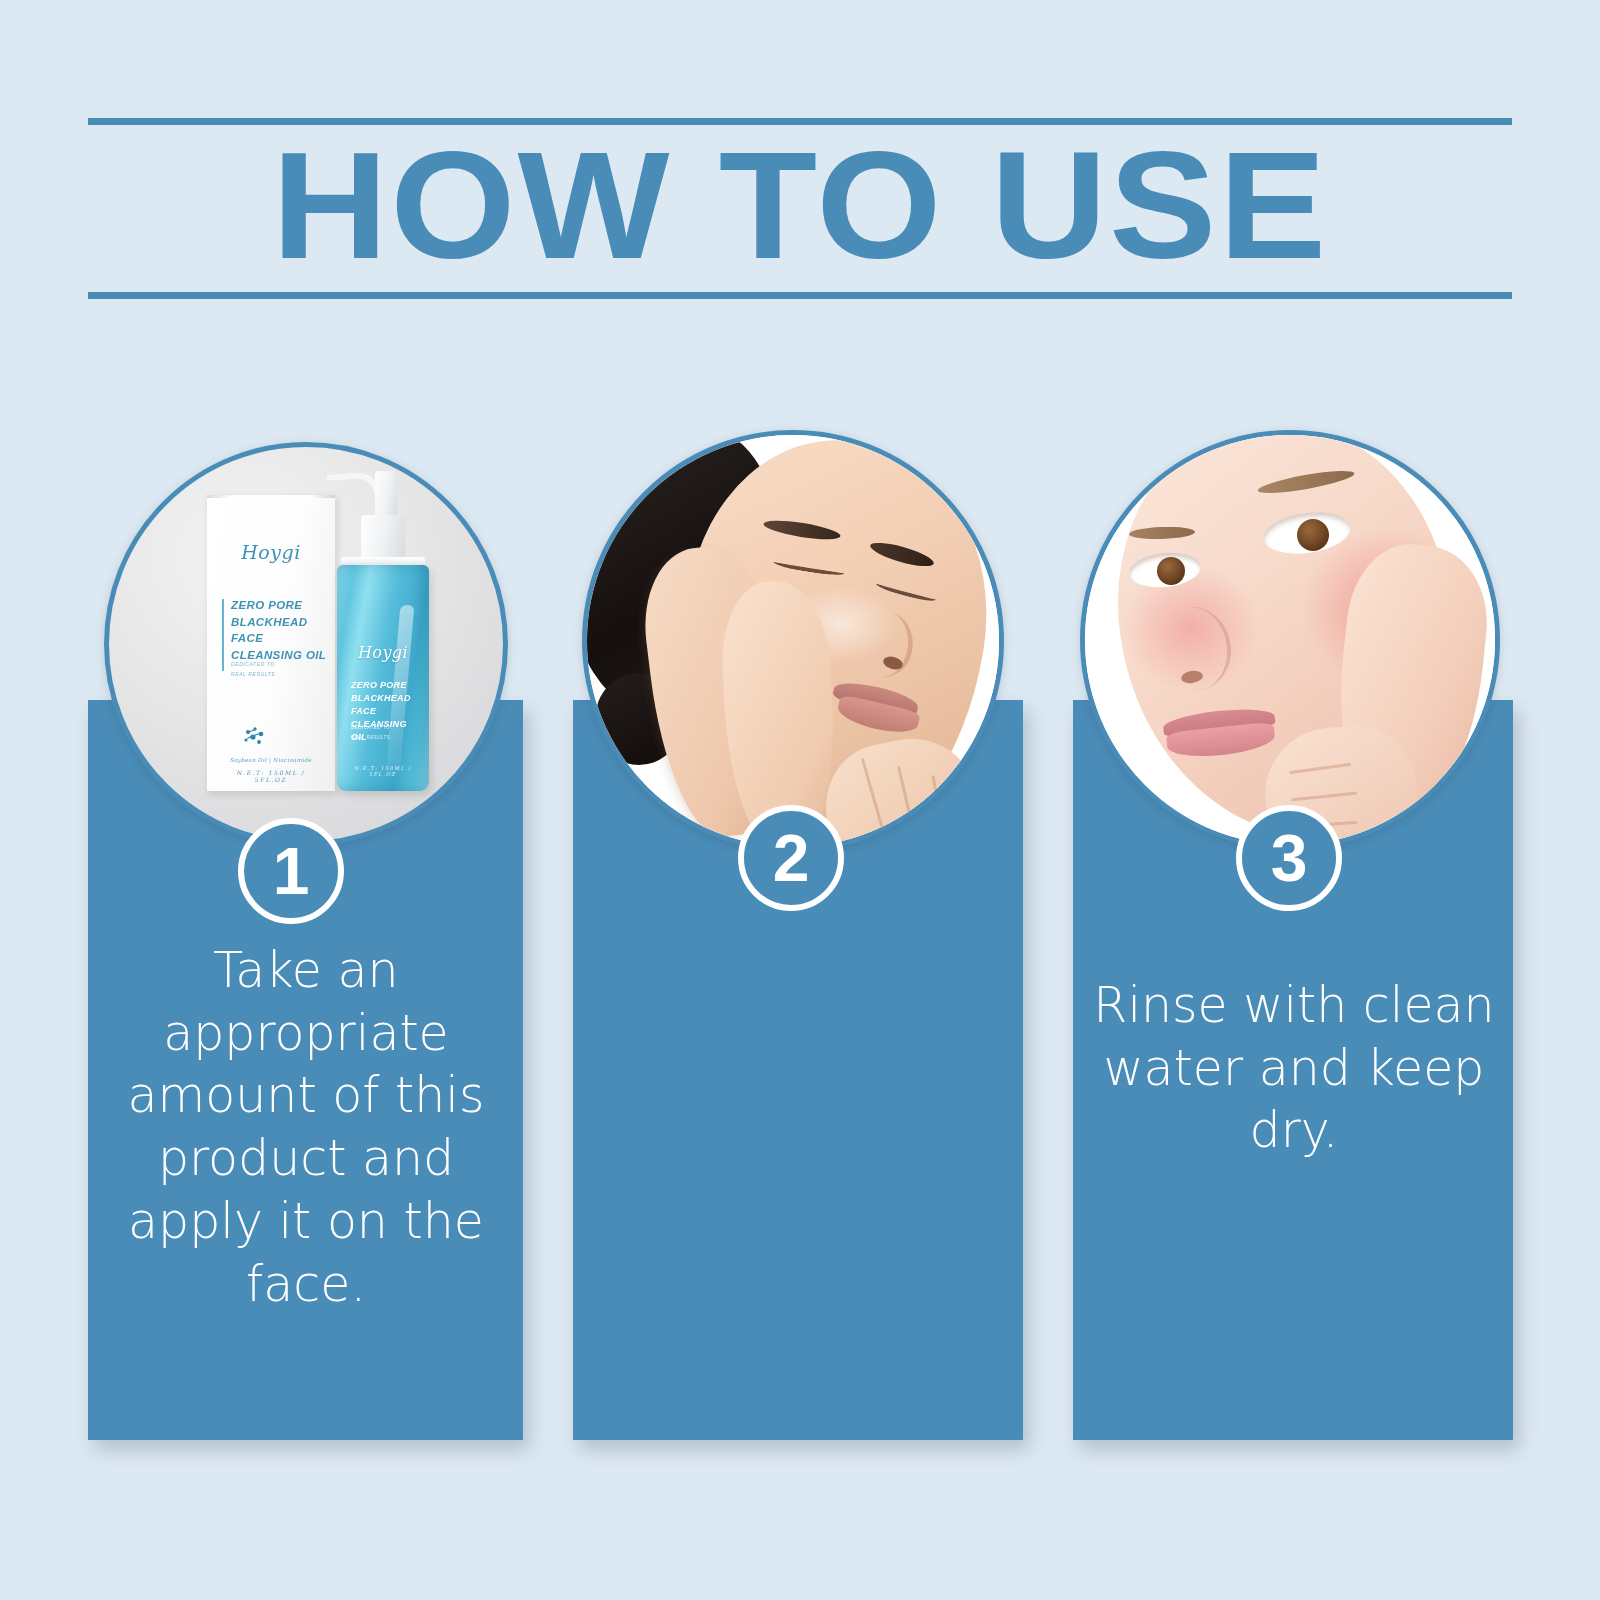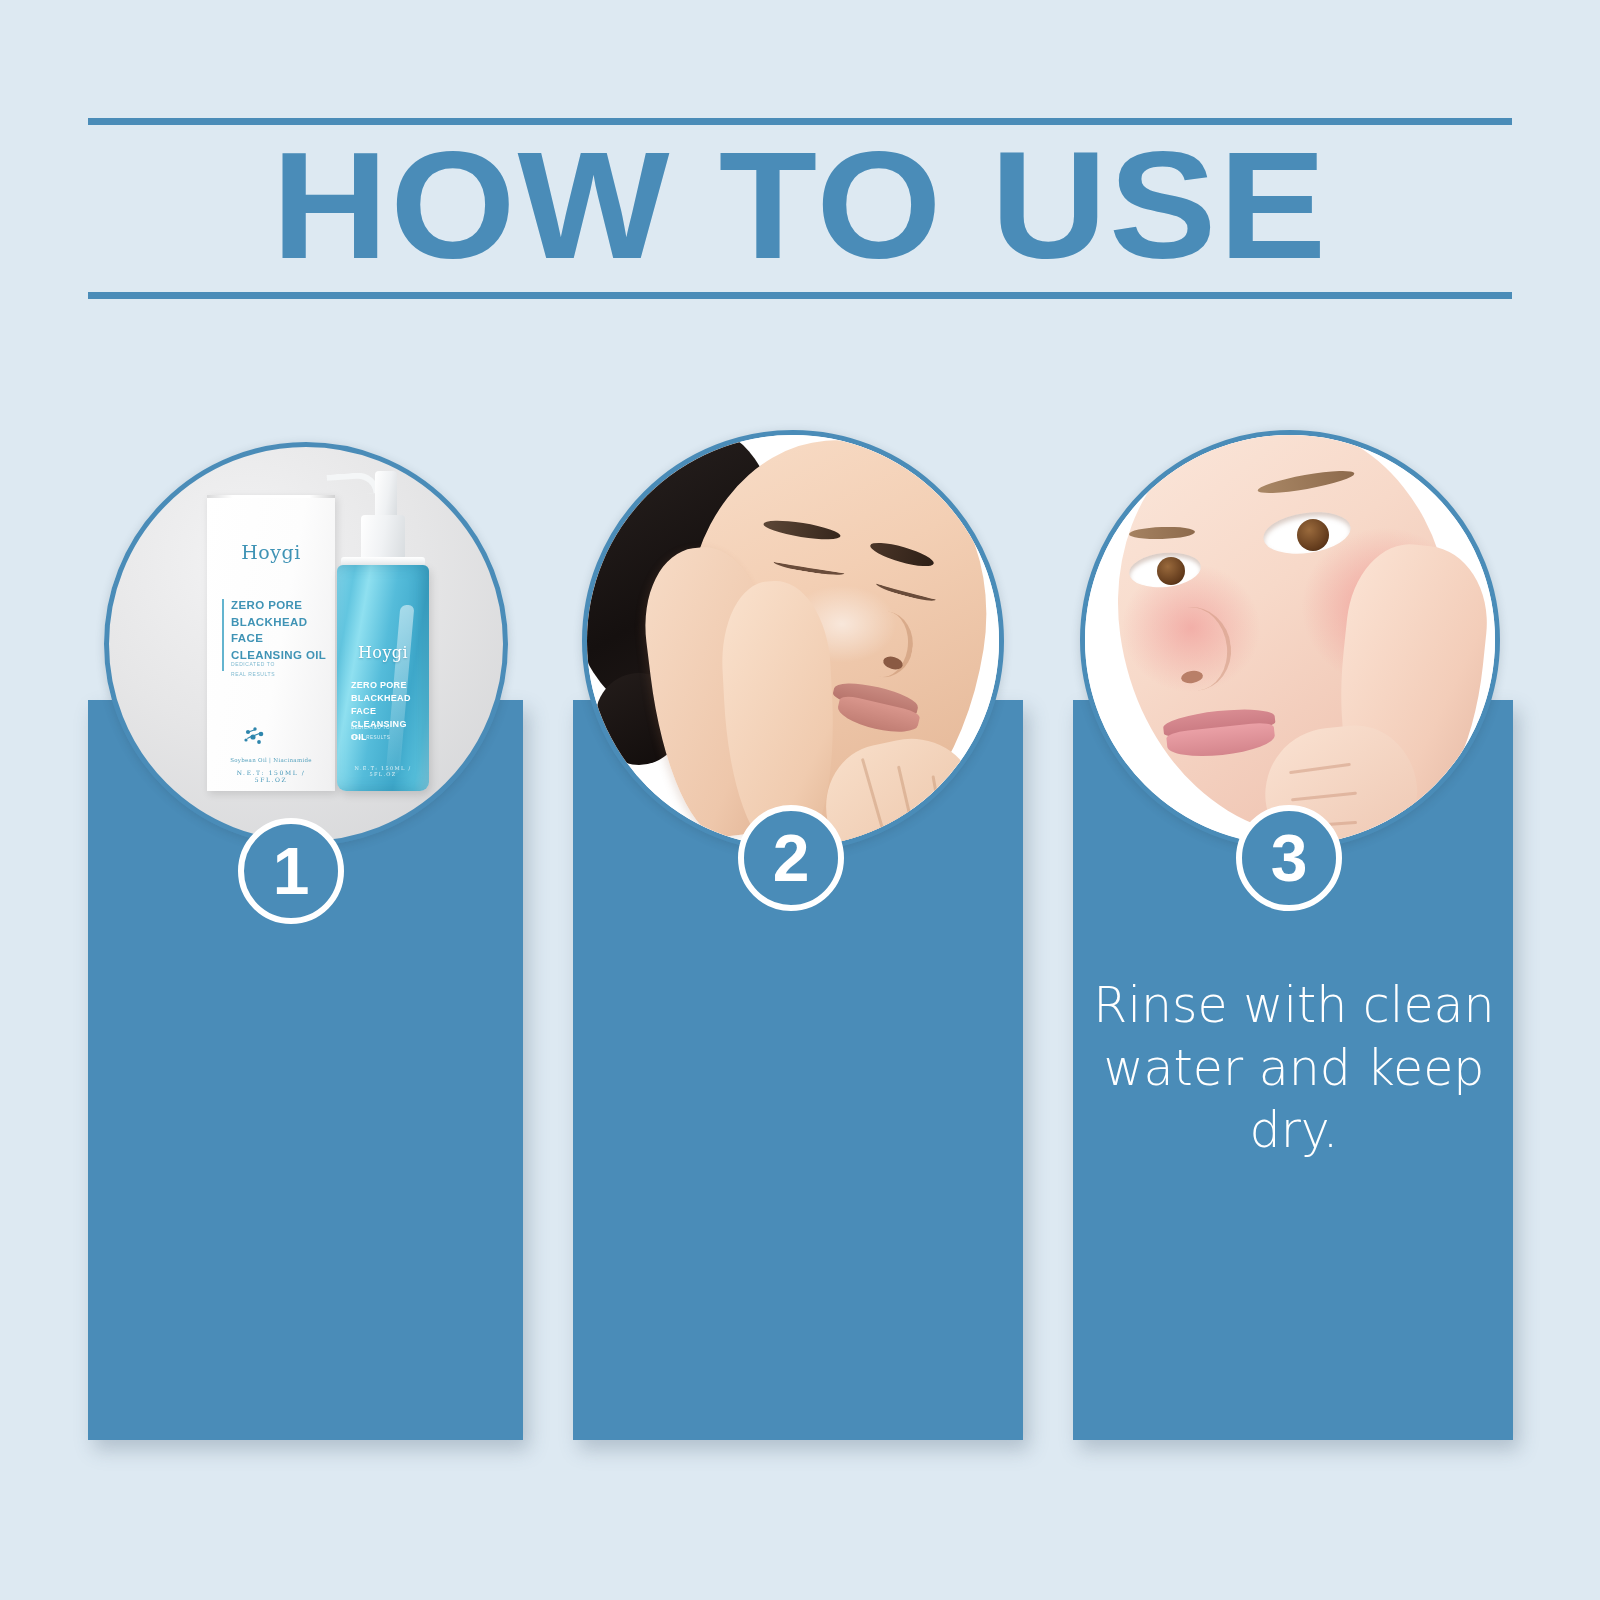--- a/index.html
+++ b/index.html
@@ -62,21 +62,21 @@
     border:5px solid #4a8cb8;
     background:#ffffff;
   }
   .photo-circle.p3 {
     left:1080px; top:430px; width:420px; height:420px;
     border:5px solid #4a8cb8;
     background:#ffffff;
   }
 
   
-  .scene1 { position:absolute; inset:0; }
+  .scene1 { position:absolute; inset:0;font-style:italic; }
   .prod-box {
     position:absolute; left:98px; top:48px; width:128px; height:296px;
     background:linear-gradient(100deg,#ffffff 0%,#fdfdfd 55%,#efeff0 100%);
     box-shadow:2px 3px 8px rgba(0,0,0,0.12);
   }
   .prod-box .box-top-edge {
     position:absolute; left:0; top:0; width:100%; height:3px;
     background:linear-gradient(90deg,#d9d9da,#ffffff 20%,#ffffff 80%,#d2d2d3);
   }
   .brand-box {
@@ -461,20 +461,21 @@
         <div class="bottle-title">ZERO PORE BLACKHEAD FACE CLEANSING OIL</div>
         <div class="bottle-sub">DEDICATED TO</div>
         <div class="bottle-sub" style="top:268px;">REAL RESULTS</div>
         <div class="bottle-net">N.E.T: 150ML / 5FL.OZ</div>
       </div>
 
     </div>
   </div>
 
   <div class="num-badge b1">1</div>
+  <div class="caption t1">Take an appropriate amount of this product and apply it on the face.</div>
 
   <div class="card c2"></div>
 
   <div class="photo-circle p2">
     <div class="face-scene">
       <div class="f2-hair"></div>
       <div class="f2-bun"></div>
       <div class="f2-head"></div>
       <div class="f2-cheeklight"></div>
       <div class="f2-brow-l"></div>

